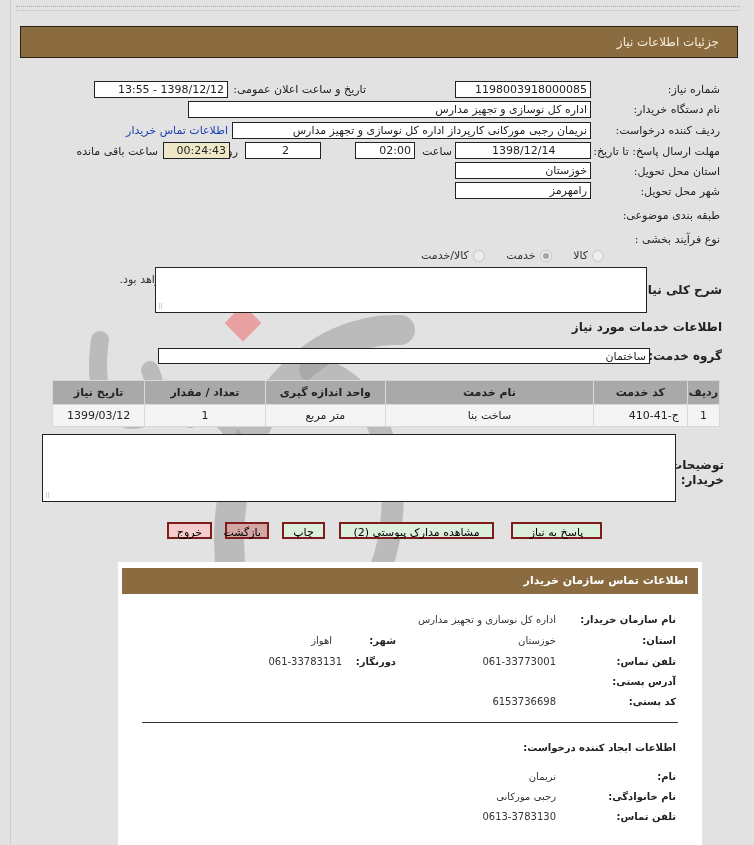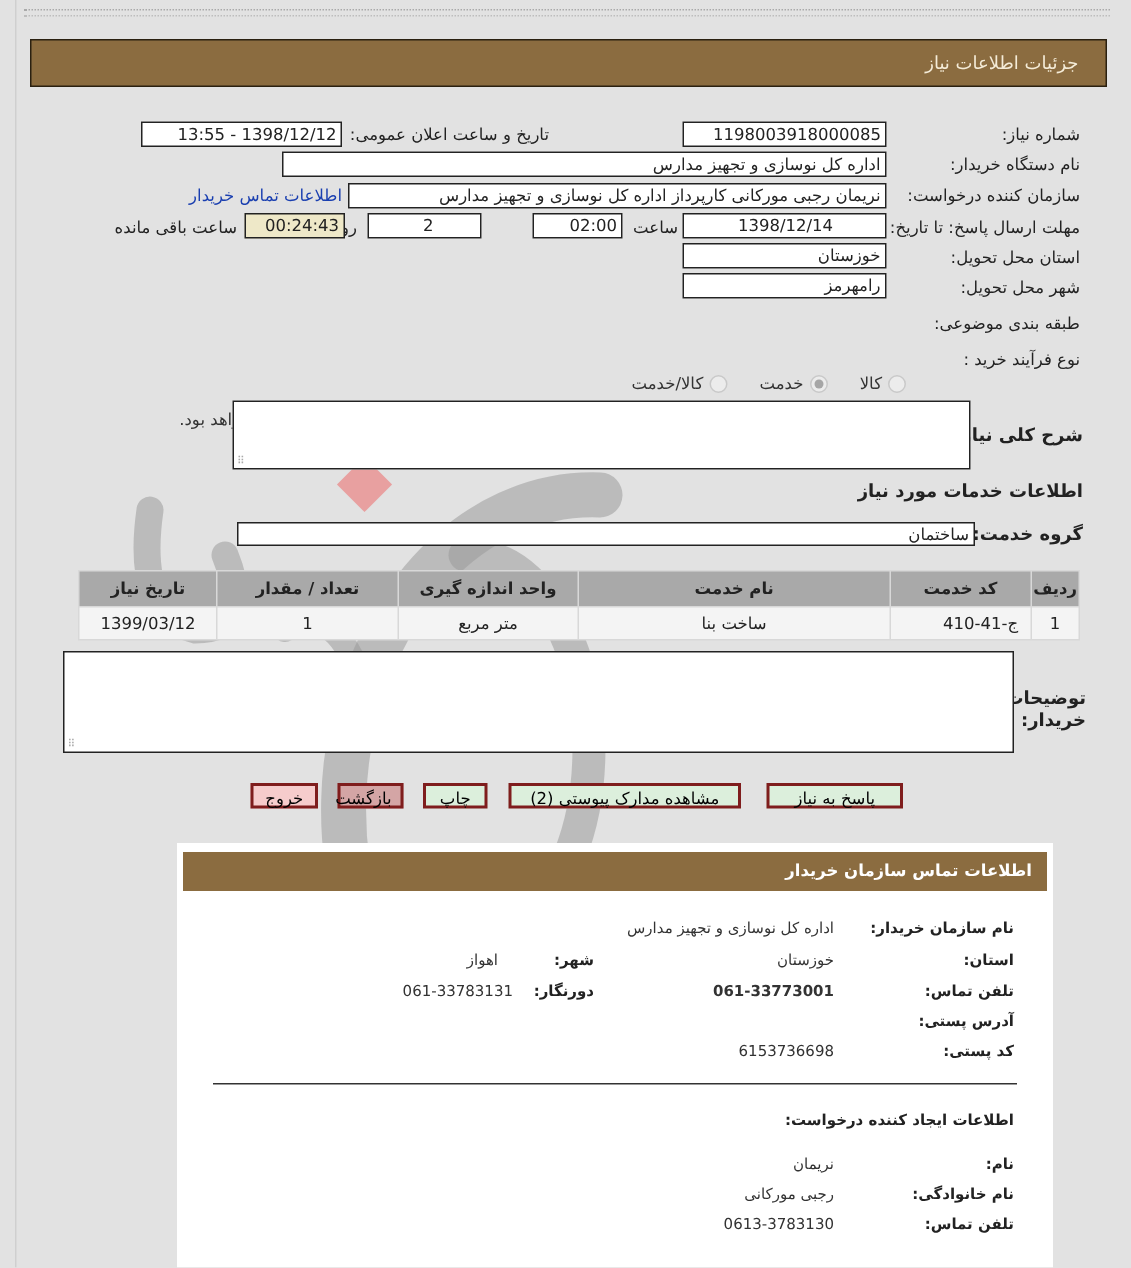--- a/index.html
+++ b/index.html
@@ -70,21 +70,21 @@
 </div>
 
 <span class="lbl" style="right:34px;top:83px;">شماره نیاز:</span>
 <div class="box center" style="left:455px;top:81px;width:136px;">1198003918000085</div>
 <span class="lbl" style="right:388px;top:83px;">تاریخ و ساعت اعلان عمومی:</span>
 <div class="box center" style="left:94px;top:81px;width:134px;">1398/12/12 - 13:55</div>
 
 <span class="lbl" style="right:34px;top:103px;">نام دستگاه خریدار:</span>
 <div class="box" style="left:188px;top:101px;width:403px;">اداره کل نوسازی و تجهیز مدارس</div>
 
-<span class="lbl" style="right:34px;top:124px;">سازمان کننده درخواست:</span>
+<span class="lbl" style="right:34px;top:124px;">ردیف کننده درخواست:</span>
 <div class="box" style="left:232px;top:122px;width:359px;">نریمان رجبی مورکانی کارپرداز اداره کل نوسازی و تجهیز مدارس</div>
 <span class="link" style="right:526px;top:124px;">اطلاعات تماس خریدار</span>
 
 <span class="lbl" style="right:34px;top:145px;">مهلت ارسال پاسخ: تا تاریخ:</span>
 <div class="box center" style="left:455px;top:142px;width:136px;">1398/12/14</div>
 <span class="lbl" style="right:302px;top:145px;">ساعت</span>
 <div class="box center" style="left:355px;top:142px;width:60px;">02:00</div>
 <div class="box center" style="left:245px;top:142px;width:76px;">2</div>
 <span class="lbl" style="right:516px;top:145px;">روز و</span>
 <div class="box center timer" style="left:163px;top:142px;width:67px;">00:24:43</div>
@@ -96,21 +96,21 @@
 <span class="lbl" style="right:34px;top:185px;">شهر محل تحویل:</span>
 <div class="box" style="left:455px;top:182px;width:136px;">رامهرمز</div>
 
 <span class="lbl" style="right:34px;top:209px;">طبقه بندی موضوعی:</span>
 <div class="optrow" style="right:150px;top:208px;">
   <span class="opt"><span class="radio"></span><span>کالا</span></span>
   <span class="opt"><span class="radio on"></span><span>خدمت</span></span>
   <span class="opt"><span class="radio"></span><span>کالا/خدمت</span></span>
 </div>
 
-<span class="lbl" style="right:34px;top:233px;">نوع فرآیند خرید :</span>
+<span class="lbl" style="right:34px;top:233px;">نوع فرآیند بخشی :</span>
 <div class="optrow" style="right:120px;top:232px;">
   <span class="opt"><span class="radio"></span><span>جزیی</span></span>
   <span class="opt" style="margin-left:30px;"><span class="radio on"></span><span>متوسط</span></span>
   <span><span class="chk"></span><span>پرداخت تمام یا بخشی از مبلغ خرید،از محل "اسناد خزانه اسلامی" خواهد بود.</span></span>
 </div>
 
 <span class="bold-lbl" style="right:32px;top:283px;">شرح کلی نیاز:</span>
 <div class="area" style="left:155px;top:267px;width:492px;height:46px;">
   <span class="resize">⠿</span>
 </div>
@@ -158,21 +158,21 @@
 
   <span class="c-lbl" style="right:26px;top:52px;">نام سازمان خریدار:</span>
   <span class="c-val" style="right:146px;top:52px;">اداره کل نوسازی و تجهیز مدارس</span>
 
   <span class="c-lbl" style="right:26px;top:73px;">استان:</span>
   <span class="c-val" style="right:146px;top:73px;">خوزستان</span>
   <span class="c-lbl" style="right:306px;top:73px;">شهر:</span>
   <span class="c-val" style="right:370px;top:73px;">اهواز</span>
 
   <span class="c-lbl" style="right:26px;top:94px;">تلفن تماس:</span>
-  <span class="c-val" style="right:146px;top:94px;font-weight:bold;">061-33773001</span>
+  <span class="c-val" style="right:146px;top:94px;">061-33773001</span>
   <span class="c-lbl" style="right:306px;top:94px;">دورنگار:</span>
   <span class="c-val" style="right:360px;top:94px;">061-33783131</span>
 
   <span class="c-lbl" style="right:26px;top:114px;">آدرس پستی:</span>
 
   <span class="c-lbl" style="right:26px;top:134px;">کد پستی:</span>
   <span class="c-val" style="right:146px;top:134px;">6153736698</span>
 
   <div class="c-rule"></div>
 

